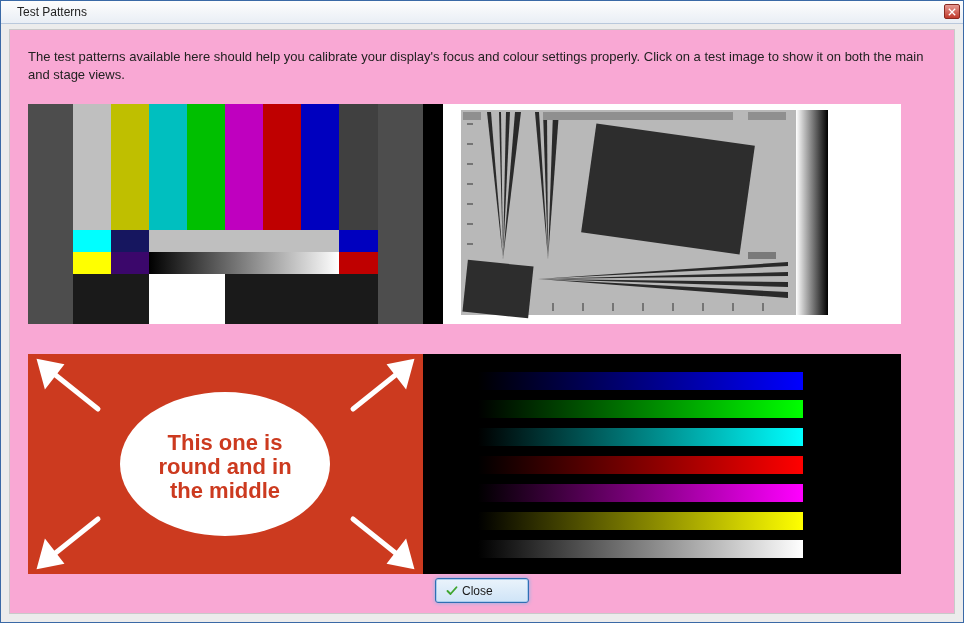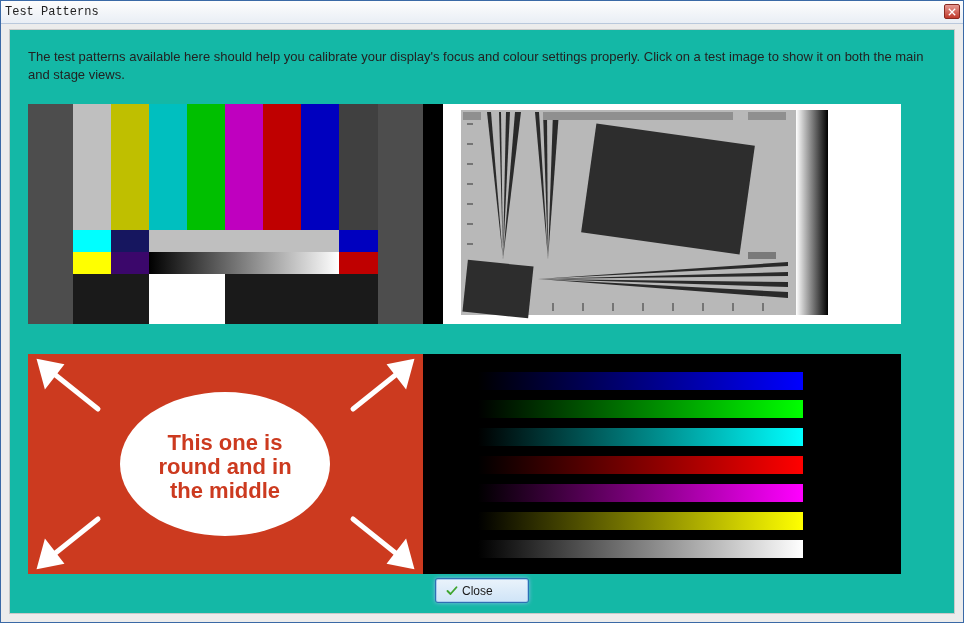--- a/index.html
+++ b/index.html
@@ -21,23 +21,22 @@
     border: 1px solid #3a69a6;
     box-sizing: border-box;
     box-shadow: 0 4px 20px rgba(0,0,0,0.4);
   }
   .titlebar {
     height: 22px;
     background: linear-gradient(#fdfdfd, #e9eef5);
     border-bottom: 1px solid #b9c8dc;
     display: flex;
     align-items: center;
-    padding: 0 4px;
+    padding: 0 16px;
     position: relative;
-    font-family: Liberation Mono, monospace;
   }
   .titlebar .title {
     font-size: 12px;
     color: #222;
   }
   .titlebar .close-btn {
     position: absolute;
     right: 3px;
     top: 3px;
     width: 16px;
@@ -49,21 +48,21 @@
     display: flex;
     align-items: center;
     justify-content: center;
     color: #fff;
     cursor: default;
   }
   .titlebar .close-btn svg { width: 8px; height: 8px; }
   .content {
     position: absolute;
     left: 8px; right: 8px; top: 28px; bottom: 8px;
-    background: #14b8a6;
+    background: #f9a8d4;
     border: 1px solid #c9c9c9;
     box-sizing: border-box;
   }
   .desc {
     position: absolute;
     left: 18px; top: 18px; right: 20px;
     font-size: 13px;
     color: #222;
     line-height: 1.35;
   }

